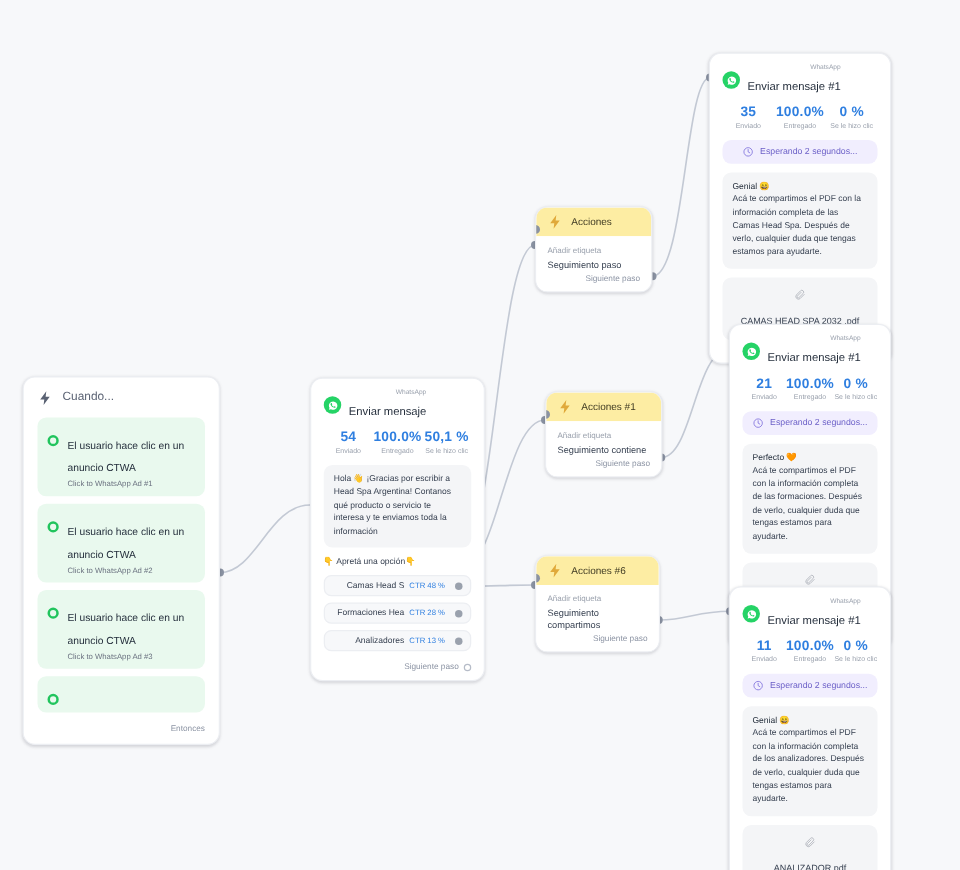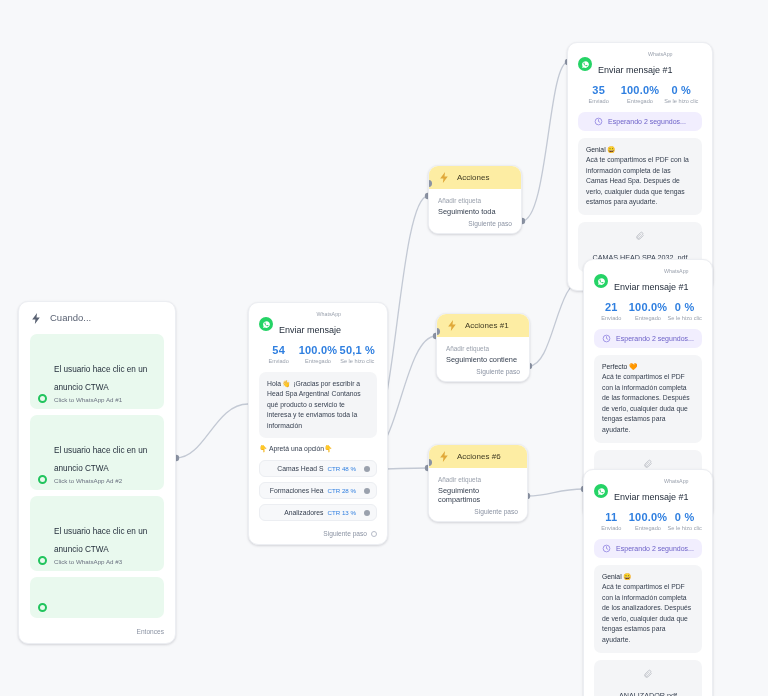--- a/index.html
+++ b/index.html
@@ -15,22 +15,22 @@
 
   .node { position: absolute; background: #ffffff; border-radius: 10px;
           box-shadow: 0 1px 3px rgba(16,24,40,.10), 0 1px 2px rgba(16,24,40,.06);
           border: 1px solid #eceef2; }
 
   
   .trigger { padding: 10px 11px 8px 11px; }
   .trigger-head { display: flex; align-items: flex-start; gap: 7px; margin-bottom: 9px; }
   .trigger-title { font-size: 9.5px; color: #5a6273; }
   .bolt { width: 13px; height: 13px; display: block; }
-  .trig-item { background: #e9f9ee; border-radius: 7px; padding: 24px 8px 6px 8px;
-               display: flex; align-items: flex-end; gap: 7px; margin-bottom: 6px; }
+  .trig-item { background: #e9f9ee; border-radius: 7px; padding: 12px 8px 6px 8px;
+               display: flex; align-items: flex-start; gap: 7px; margin-bottom: 6px; }
   .trig-dot { width: 9px; height: 9px; border-radius: 50%; border: 2.2px solid #21c45d;
               background: #e9f9ee; flex: 0 0 auto; margin-top: 1.5px; }
   .trig-main { font-size: 8.2px; color: #1f2937; line-height: 1.25; }
   .trig-sub { font-size: 6.2px; color: #6b7280; margin-top: 2px; }
   .next-step { text-align: right; font-size: 6.6px; color: #8b93a3; padding-top: 4px;
                display: flex; justify-content: flex-end; align-items: center; gap: 4px; }
   .port-o { width: 6px; height: 6px; border-radius: 50%; border: 1.2px solid #b6bcc8; background: #fff; display:inline-block; }
 
   
   .wa { padding: 9px 10px 7px 10px; }
@@ -208,21 +208,21 @@
   <div class="node act" style="left:428px; top:165px; width:94px;">
     <span class="in-port"></span>
     <div class="act-head">
       <svg class="bolt" viewBox="0 0 24 24">
         <path d="M13 2 L4 14 h6 l-1 8 9-12 h-6 z" fill="#e0a93a"></path>
       </svg>
       <span class="act-title">Acciones</span>
     </div>
     <div class="act-body">
       <div class="act-sub">Añadir etiqueta</div>
-      <div class="act-main">Seguimiento toda</div>
+      <div class="act-main">Seguimiento paso</div>
       <div class="next-step">
         <span>Siguiente paso</span>
       </div>
     </div>
   </div>
 
   <div class="node act" style="left:436px; top:313px; width:94px;">
     <span class="in-port"></span>
     <div class="act-head">
       <svg class="bolt" viewBox="0 0 24 24">

